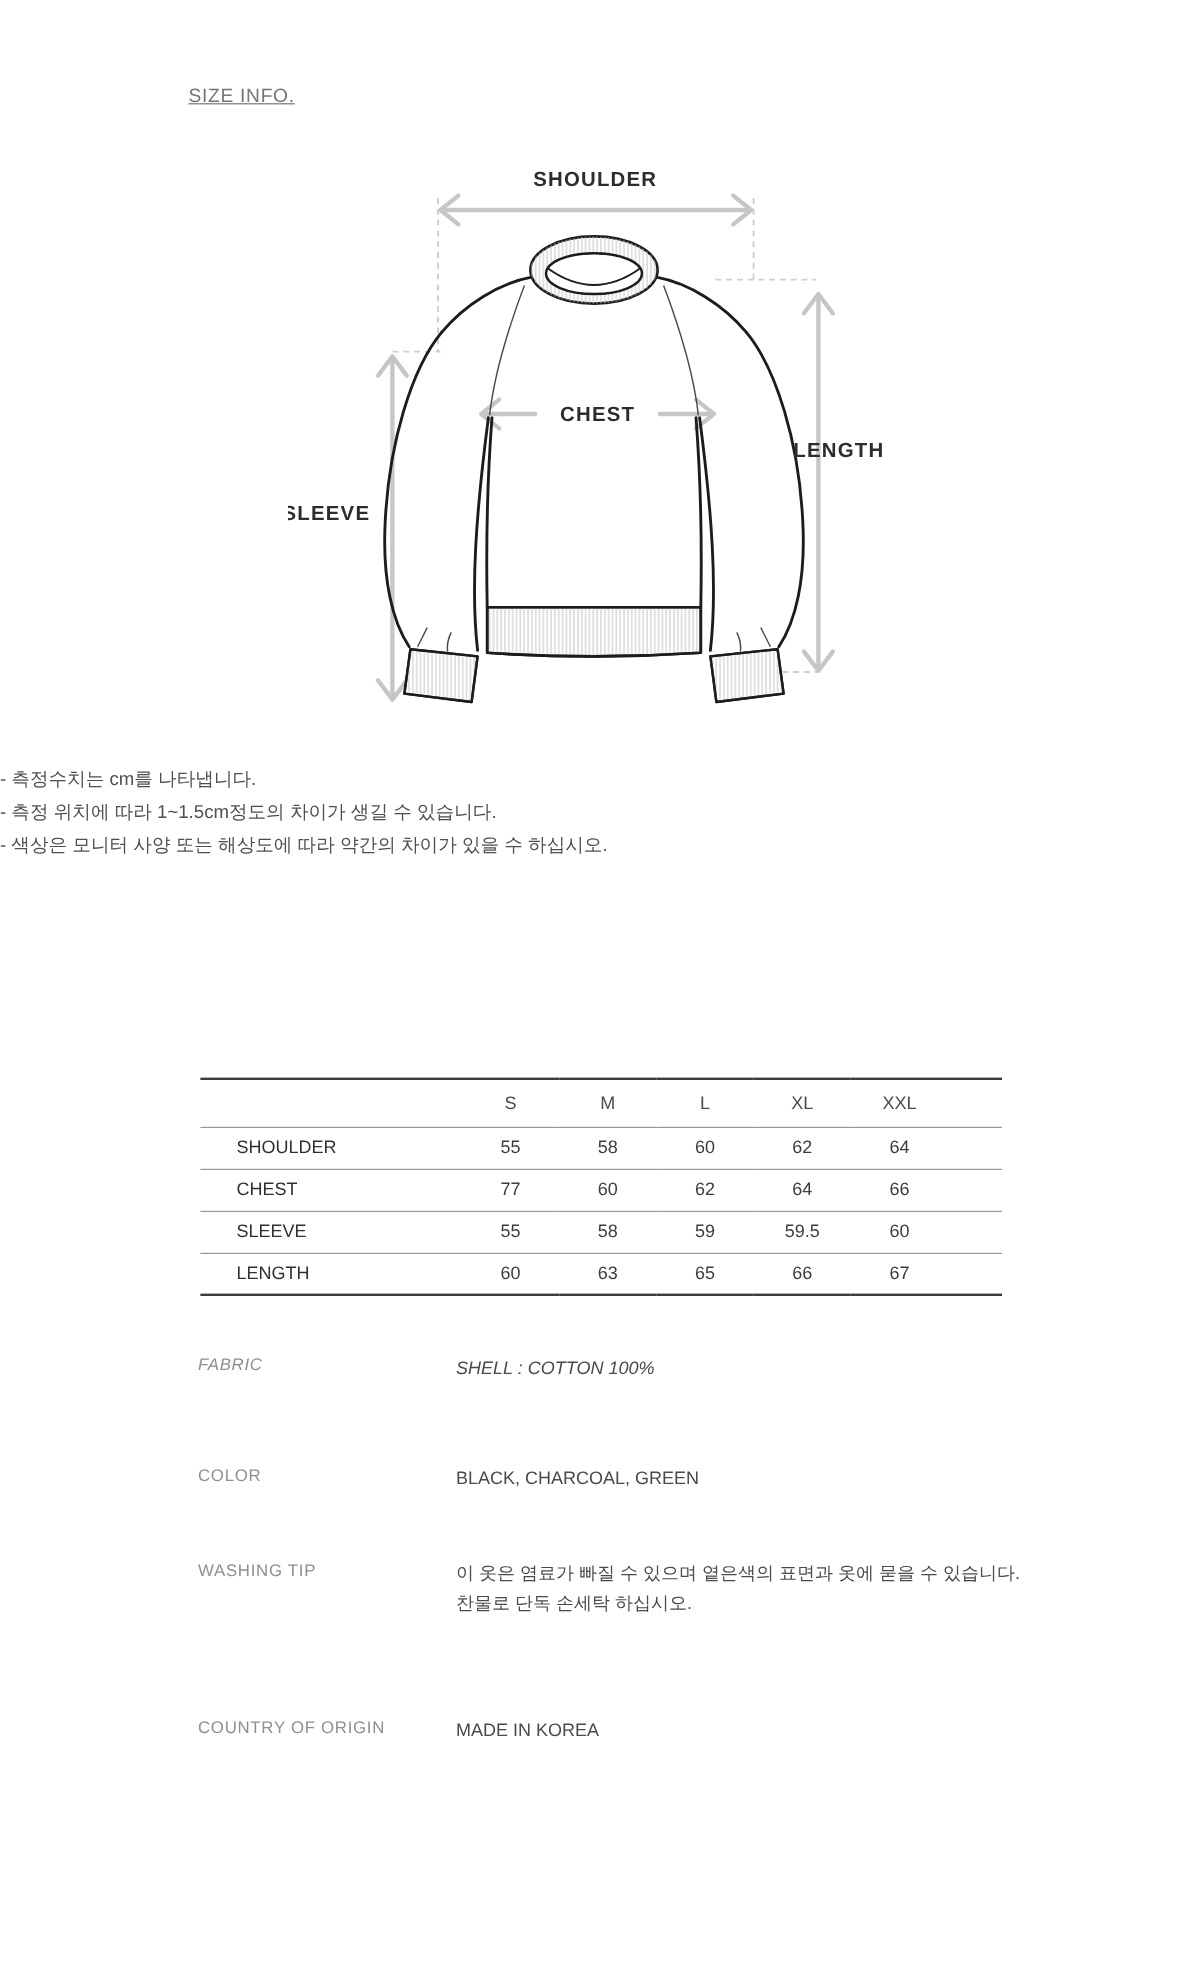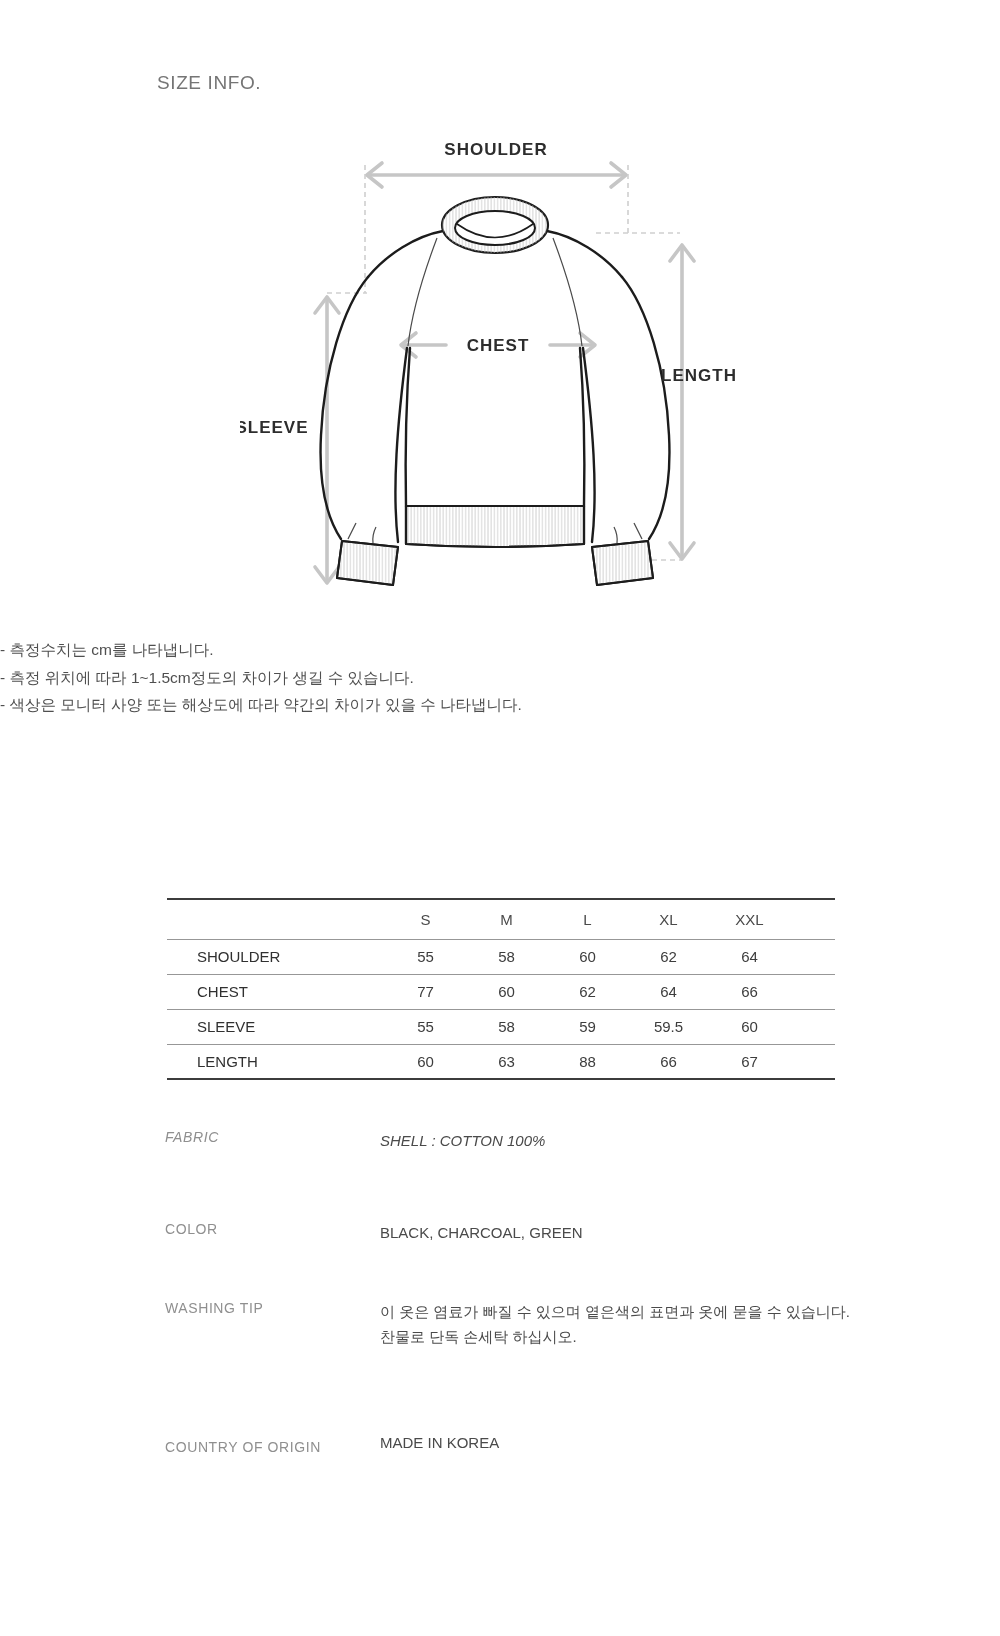--- a/index.html
+++ b/index.html
@@ -2,21 +2,21 @@
 <html><head>
 <meta charset="utf-8">
 <style>
   html,body{margin:0;padding:0;background:#fff;}
   .canvas{
     position:relative;width:1000px;height:1636px;background:#ffffff;overflow:hidden;
     font-family:"Liberation Sans","DejaVu Sans",sans-serif;
   }
   .page-title{
     position:absolute;left:157px;top:72px;
-    font-size:19px;color:#757575;letter-spacing:.6px;
+    font-size:16px;color:#757575;letter-spacing:.6px;text-decoration:underline;
   }
   .diagram{position:absolute;left:240px;top:135px;width:500px;height:460px;}
   .dim-label{font-weight:bold;font-size:17px;fill:#2d2d2d;letter-spacing:1px;}
   .notes{
     position:absolute;left:0;top:636px;width:966px;
     text-align:left;font-size:15.5px;color:#4f4f4f;line-height:27.5px;
   }
   .size-table{
     position:absolute;left:167px;top:898px;width:668px;
     border-collapse:collapse;font-size:15px;color:#3d3d3d;
@@ -130,21 +130,21 @@
 
     <text class="dim-label" x="256" y="20" text-anchor="middle">SHOULDER</text>
     <text class="dim-label" x="258" y="216" text-anchor="middle">CHEST</text>
     <text class="dim-label" x="32" y="298" text-anchor="middle">SLEEVE</text>
     <text class="dim-label" x="459" y="246" text-anchor="middle">LENGTH</text>
   </svg>
 
   <div class="notes">
     <div>- 측정수치는 cm를 나타냅니다.</div>
     <div>- 측정 위치에 따라 1~1.5cm정도의 차이가 생길 수 있습니다.</div>
-    <div>- 색상은 모니터 사양 또는 해상도에 따라 약간의 차이가 있을 수 나타냅니다.</div>
+    <div>- 색상은 모니터 사양 또는 해상도에 따라 약간의 차이가 있을 수 하십시오.</div>
   </div>
 
   <table class="size-table">
     <colgroup>
       <col style="width:218px">
         <col style="width:81px">
         <col style="width:81px">
       <col style="width:81px">
         <col style="width:81px">
         <col style="width:81px">
@@ -186,21 +186,21 @@
         <td>58</td>
         <td>59</td>
         <td>59.5</td>
         <td>60</td>
         <td></td>
       </tr>
       <tr>
         <td class="row-label">LENGTH</td>
         <td>60</td>
         <td>63</td>
-        <td>88</td>
+        <td>65</td>
         <td>66</td>
         <td>67</td>
         <td></td>
       </tr>
     </tbody>
   </table>
 
   <div class="detail-row r-fabric" style="left:165px;">
     <div class="detail-label">FABRIC</div>
     <div class="detail-value">
@@ -213,20 +213,20 @@
       <div>BLACK, CHARCOAL, GREEN</div>
     </div>
   </div>
   <div class="detail-row r-wash" style="left:165px;">
     <div class="detail-label">WASHING TIP</div>
     <div class="detail-value">
       <div>이 옷은 염료가 빠질 수 있으며 옅은색의 표면과 옷에 묻을 수 있습니다.</div>
       <div>찬물로 단독 손세탁 하십시오.</div>
     </div>
   </div>
-  <div class="detail-row r-origin" style="left:165px;align-items:flex-end;">
+  <div class="detail-row r-origin" style="left:165px;">
     <div class="detail-label">COUNTRY OF ORIGIN</div>
     <div class="detail-value">
       <div>MADE IN KOREA</div>
     </div>
   </div>
 
 </div>
 
 </body></html>

